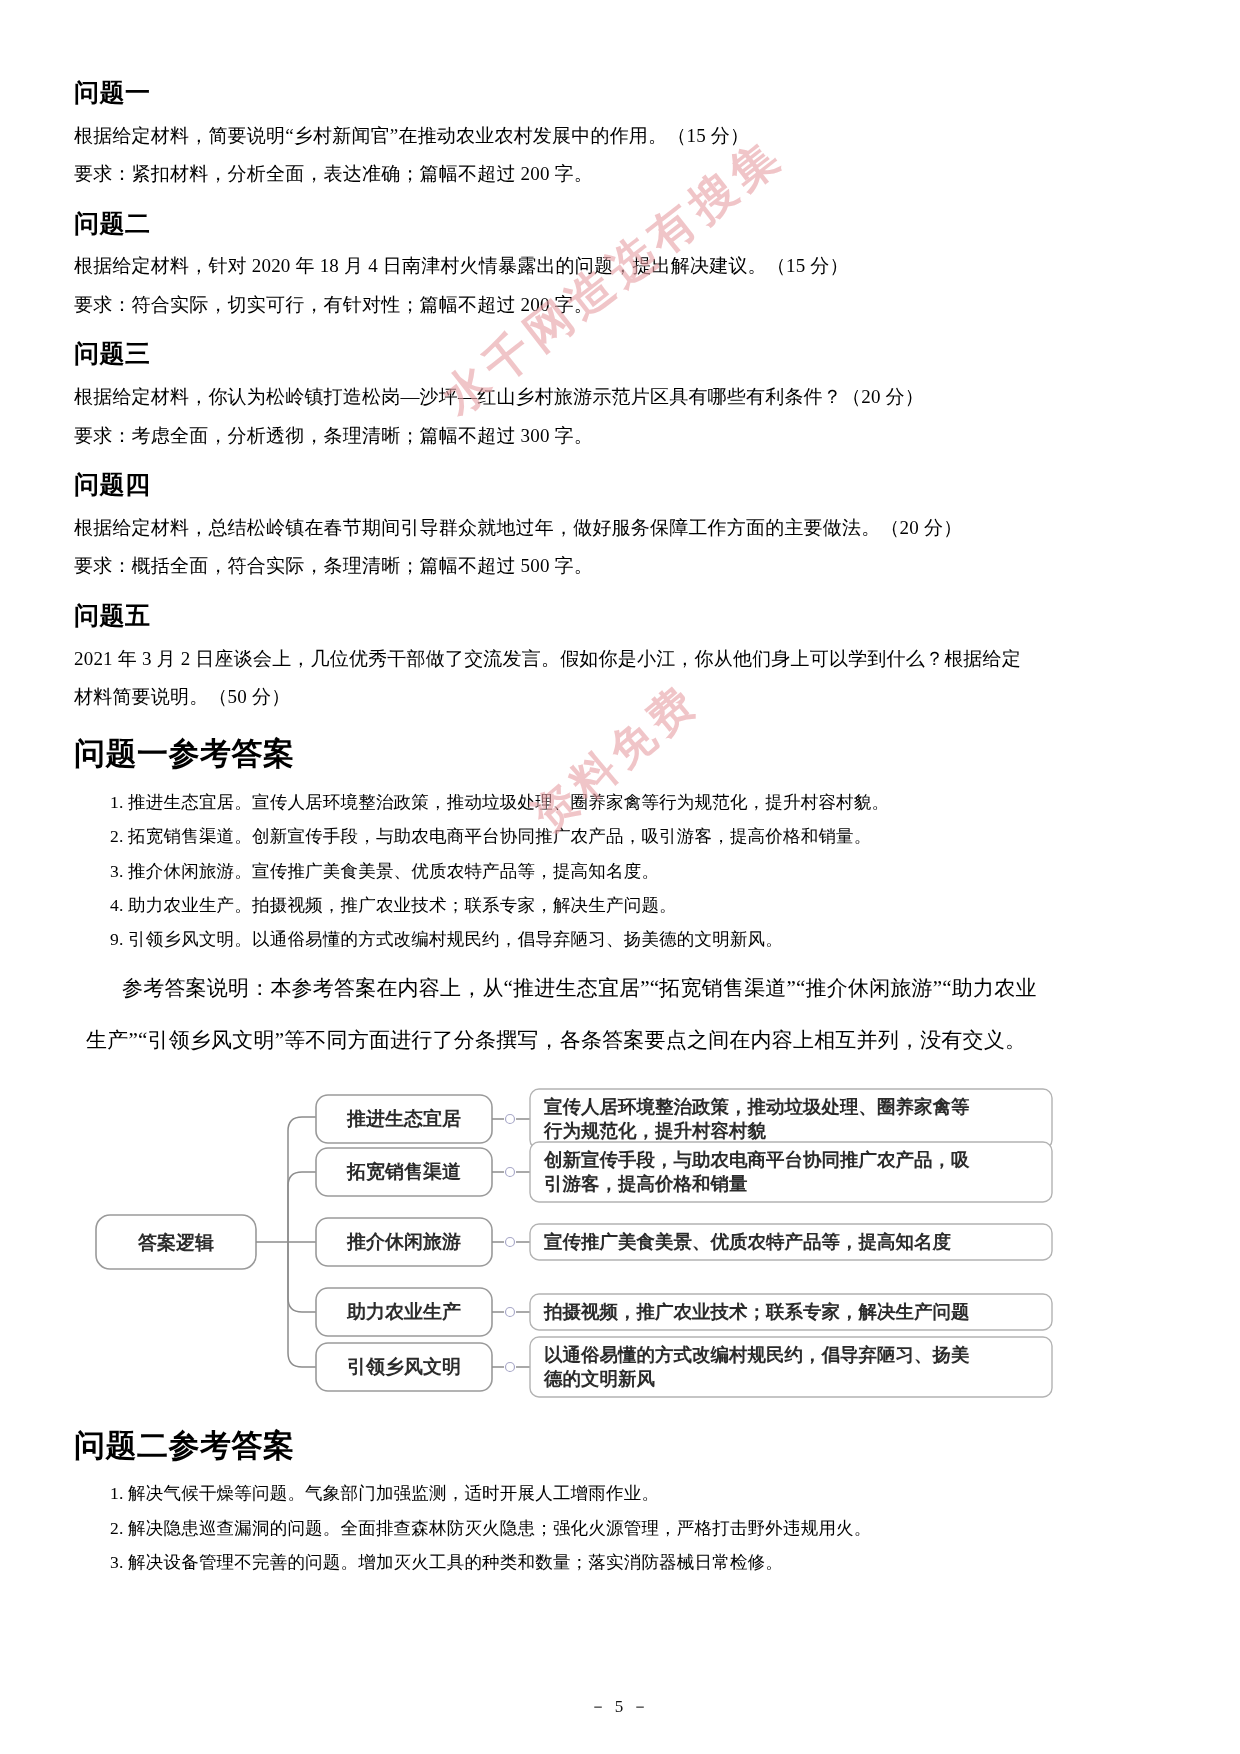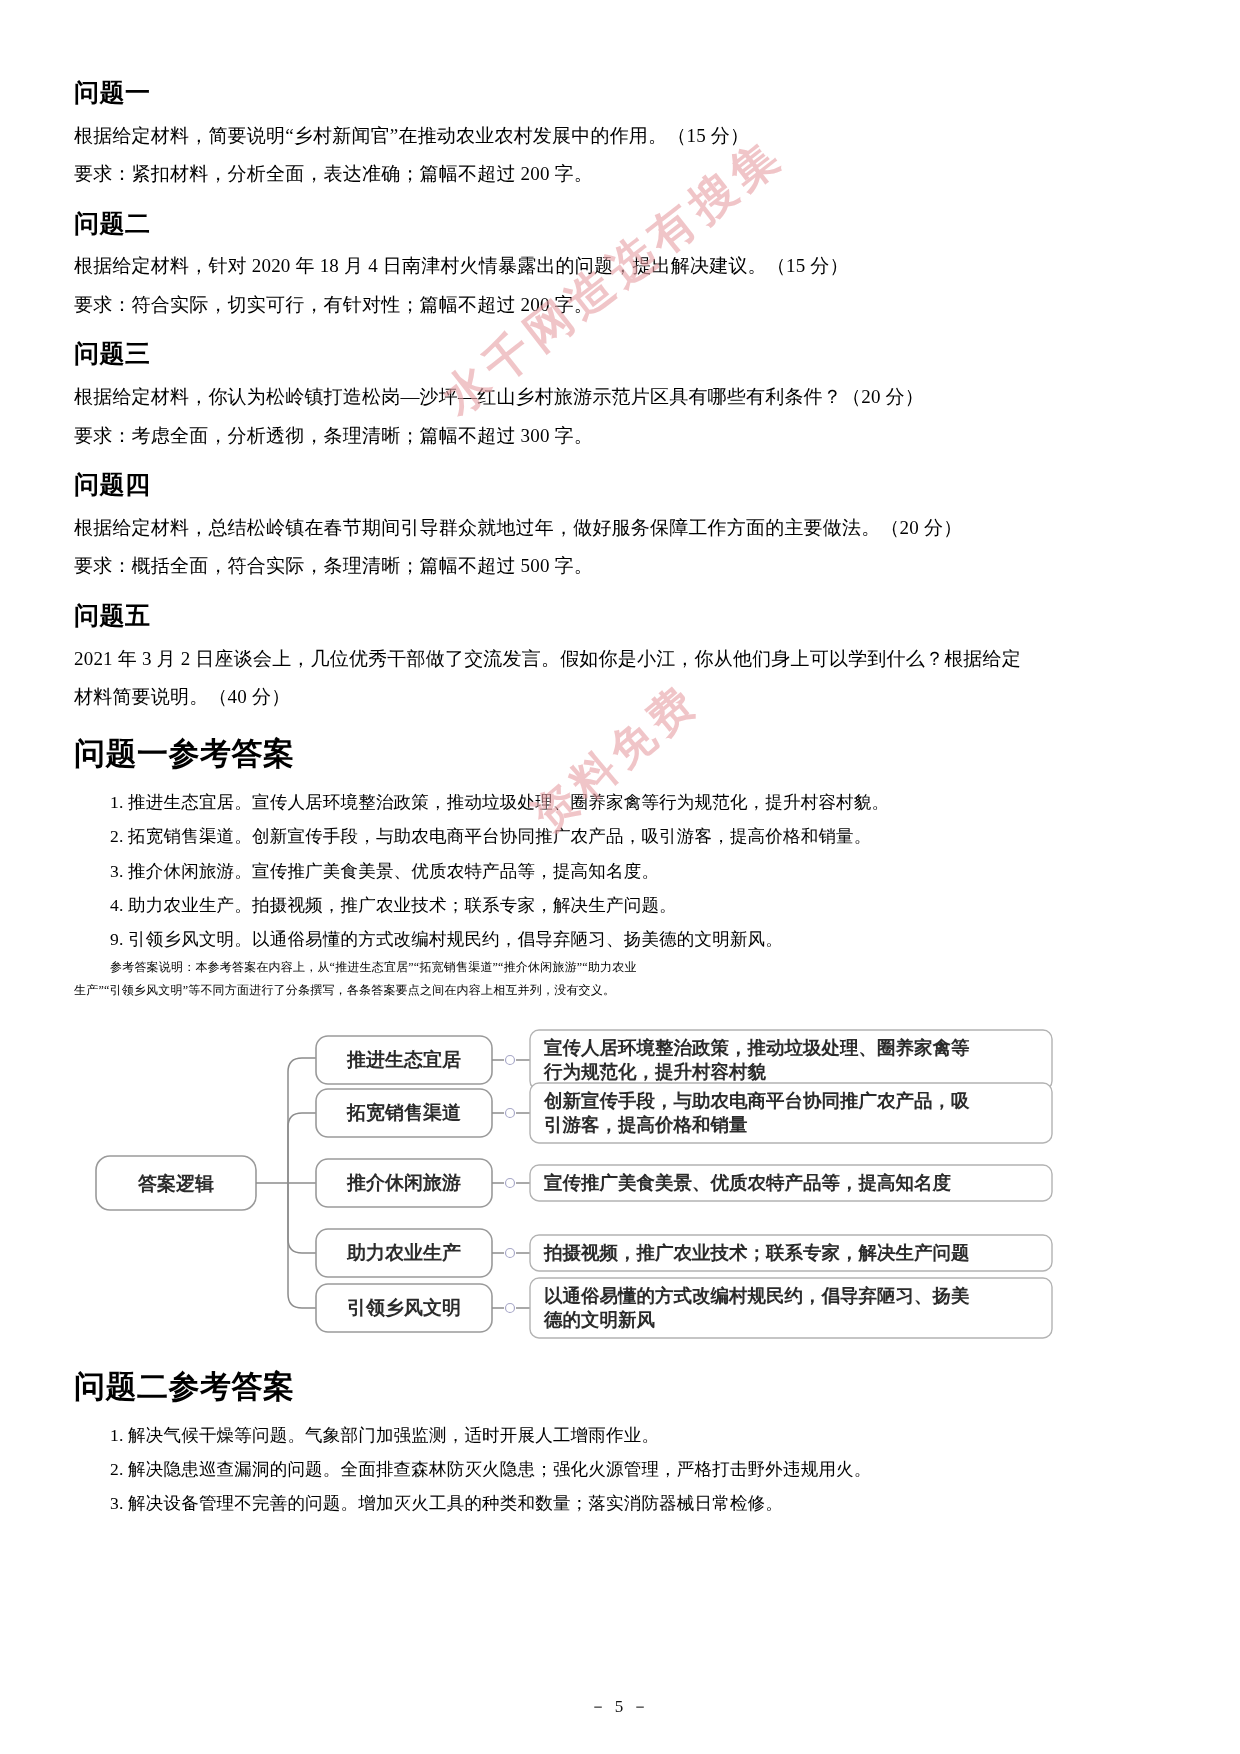--- a/index.html
+++ b/index.html
@@ -79,23 +79,23 @@
   }
   .item {
     font-size: 17.5px;
     line-height: 1.95;
     margin: 0;
     padding-left: 36px;
     text-align: justify;
     letter-spacing: 0.2px;
   }
   .note {
-    font-size: 12px;
+    font-size: 21px;
     line-height: 1.92;
-    margin: 0;
+    margin: 12px;
     text-align: justify;
     text-indent: 36px;
     letter-spacing: 0.2px;
   }
 
   
   .diagram-wrap {
     position: relative;
     margin: 26px 0 10px 0;
     height: 320px;
@@ -135,21 +135,21 @@
   <h2 class="h-sec">问题三</h2>
   <p class="para">根据给定材料，你认为松岭镇打造松岗—沙坪—红山乡村旅游示范片区具有哪些有利条件？（20 分）</p>
   <p class="para">要求：考虑全面，分析透彻，条理清晰；篇幅不超过 300 字。</p>
 
   <h2 class="h-sec">问题四</h2>
   <p class="para">根据给定材料，总结松岭镇在春节期间引导群众就地过年，做好服务保障工作方面的主要做法。（20 分）</p>
   <p class="para">要求：概括全面，符合实际，条理清晰；篇幅不超过 500 字。</p>
 
   <h2 class="h-sec">问题五</h2>
   <p class="para">2021 年 3 月 2 日座谈会上，几位优秀干部做了交流发言。假如你是小江，你从他们身上可以学到什么？根据给定</p>
-  <p class="para">材料简要说明。（40 分）</p>
+  <p class="para">材料简要说明。（50 分）</p>
 
   <h2 class="h-ans">问题一参考答案</h2>
   <p class="item">1. 推进生态宜居。宣传人居环境整治政策，推动垃圾处理、圈养家禽等行为规范化，提升村容村貌。</p>
   <p class="item">2. 拓宽销售渠道。创新宣传手段，与助农电商平台协同推广农产品，吸引游客，提高价格和销量。</p>
   <p class="item">3. 推介休闲旅游。宣传推广美食美景、优质农特产品等，提高知名度。</p>
   <p class="item">4. 助力农业生产。拍摄视频，推广农业技术；联系专家，解决生产问题。</p>
   <p class="item">9. 引领乡风文明。以通俗易懂的方式改编村规民约，倡导弃陋习、扬美德的文明新风。</p>
   <p class="note">参考答案说明：本参考答案在内容上，从“推进生态宜居”“拓宽销售渠道”“推介休闲旅游”“助力农业</p>
   <p class="note" style="text-indent:0">生产”“引领乡风文明”等不同方面进行了分条撰写，各条答案要点之间在内容上相互并列，没有交义。</p>
 

